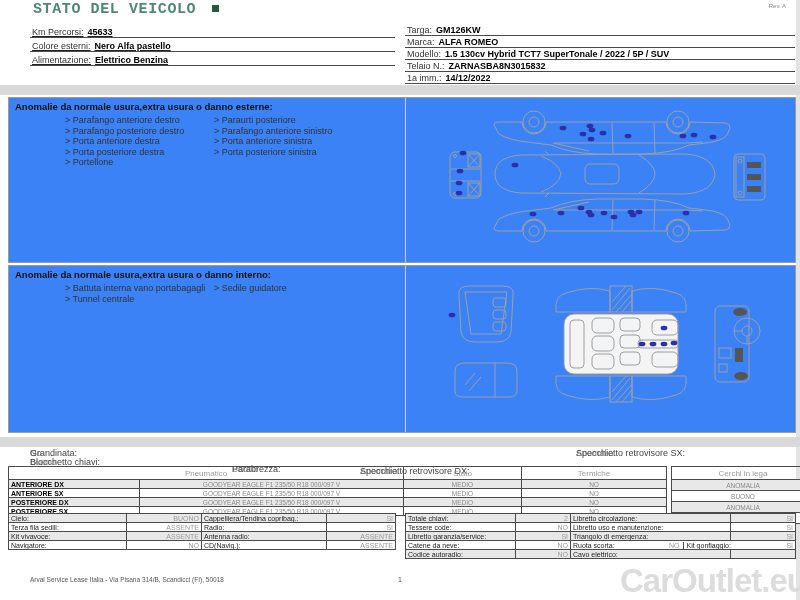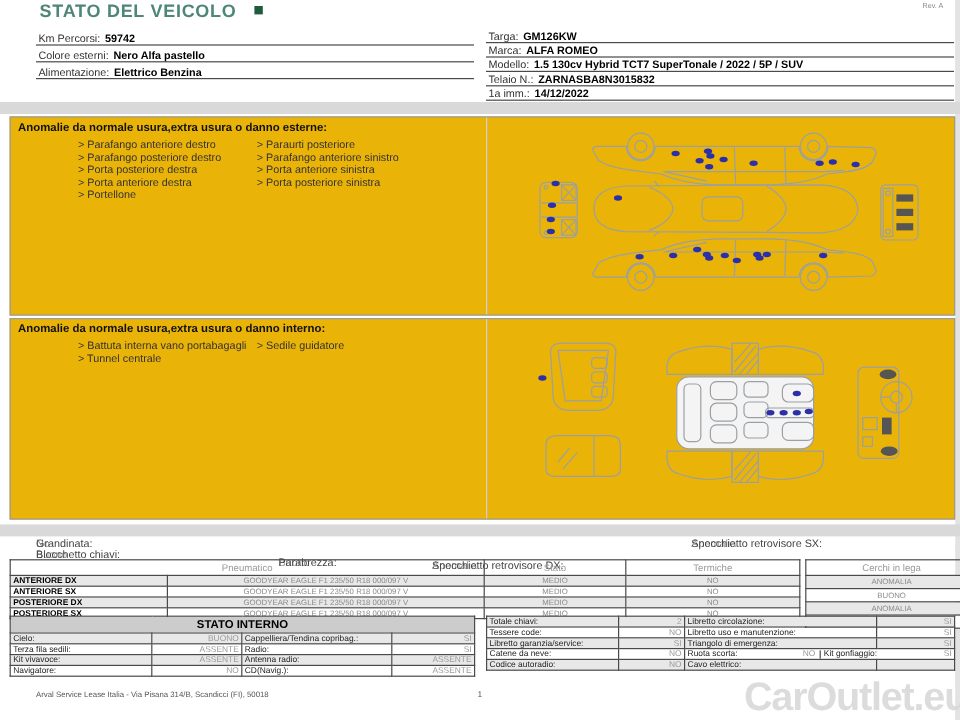--- a/index.html
+++ b/index.html
@@ -1,39 +1,39 @@
 <!DOCTYPE html>
 <html><head>
 <meta charset="utf-8">
 <style>
   html,body{margin:0;padding:0;background:#ffffff;}
   .page{position:relative;width:800px;height:600px;background:#fff;overflow:hidden;
         font-family:"Liberation Sans", sans-serif;color:#222;}
   .edge-right{position:absolute;right:0;top:0;width:4px;height:600px;background:#e3e3e3;}
 
   
-  .title{position:absolute;left:33px;top:1px;font-size:15px;font-weight:bold;letter-spacing:.6px;}
+  .title{position:absolute;left:33px;top:1px;font-size:15px;font-weight:bold;letter-spacing:.6px;font-family:Liberation Mono, monospace;}
   .title-sq{position:absolute;left:212px;top:5px;width:7px;height:7px;background:#1f5c3d;}
   .rev{position:absolute;right:14px;top:3px;font-size:6px;color:#888;}
 
   
   .info{position:absolute;top:24px;}
-  .info.left{left:30px;width:365px;}
+  .info.left{left:30px;width:365px;text-decoration:underline;}
   .info.right{left:405px;width:390px;}
   .info-row{border-bottom:1px solid #4a4a4a;font-size:9px;color:#333;padding-left:2px;
             display:flex;align-items:flex-end;}
   .info.left .info-row{height:13px;}
   .info.right .info-row{height:11px;}
   .info-row b{color:#000;margin-left:4px;white-space:nowrap;}
 
   .band{position:absolute;left:0;width:800px;height:10px;background:#d9d9d9;}
   .band1{top:85px;} .band2{top:437px;}
 
   
-  .panel{position:absolute;left:8px;width:786px;border:1px solid #9a9a9a;background:#eab308;}
+  .panel{position:absolute;left:8px;width:786px;border:1px solid #9a9a9a;background:#3b82f6;}
   .panel-ext{top:97px;height:164px;}
   .panel-int{top:265px;height:166px;}
   .panel-title{position:absolute;left:6px;top:3px;font-size:9.5px;font-weight:bold;color:#111;}
   .panel ul{position:absolute;margin:0;padding:0;list-style:none;font-size:9px;color:#333;line-height:10.5px;}
   .panel ul.colL{left:12px;top:17px;width:185px;margin-left:44px;}
   .panel ul.colR{left:205px;top:17px;width:185px;}
   .panel li::before{content:"> ";}
   .panel .vdiv{position:absolute;left:396px;top:0;bottom:0;border-left:1px solid #cfcfcf;}
   .panel svg{position:absolute;left:397px;}
   .panel-ext svg{top:1px;} .panel-int svg{top:3px;}
@@ -86,21 +86,21 @@
 <div class="page">
   <div class="edge-right"></div>
 
   <div class="title" style="color:#4e8677;">STATO DEL VEICOLO</div>
   <div class="title-sq"></div>
   <div class="rev">Rev. A</div>
 
   <div class="info left">
     <div class="info-row">
       <span>Km Percorsi:</span>
-        <b>59742</b>
+        <b>45633</b>
     </div>
     <div class="info-row">
       <span>Colore esterni:</span>
         <b>Nero Alfa pastello</b>
     </div>
     <div class="info-row">
       <span>Alimentazione:</span>
         <b>Elettrico Benzina</b>
     </div>
   </div>
@@ -128,22 +128,22 @@
     </div>
   </div>
 
   <div class="band band1"></div>
 
   <div class="panel panel-ext">
     <div class="panel-title">Anomalie da normale usura,extra usura o danno esterne:</div>
     <ul class="colL">
       <li>Parafango anteriore destro</li>
       <li>Parafango posteriore destro</li>
+      <li>Porta anteriore destra</li>
       <li>Porta posteriore destra</li>
-      <li>Porta anteriore destra</li>
       <li>Portellone</li>
     </ul>
     <ul class="colR">
       <li>Paraurti posteriore</li>
       <li>Parafango anteriore sinistro</li>
       <li>Porta anteriore sinistra</li>
       <li>Porta posteriore sinistra</li>
     </ul>
     <div class="vdiv"></div>
     <svg width="385" height="160" viewBox="0 0 385 160">
@@ -358,23 +358,20 @@
     </table>
 
   <table class="btable bl">
     <colgroup>
         <col style="width:118px">
         <col style="width:75px">
         <col style="width:125px">
         <col style="width:69px">
       </colgroup>
     <tbody>
-        <tr>
-          <th colspan="4">STATO INTERNO</th>
-        </tr>
     <tr class="grow">
       <td>Cielo:</td>
           <td class="v">BUONO</td>
       <td>Cappelliera/Tendina copribag.:</td>
           <td class="v">SI</td>
     </tr>
     <tr class="wrow">
       <td>Terza fila sedili:</td>
           <td class="v">ASSENTE</td>
       <td>Radio:</td>

